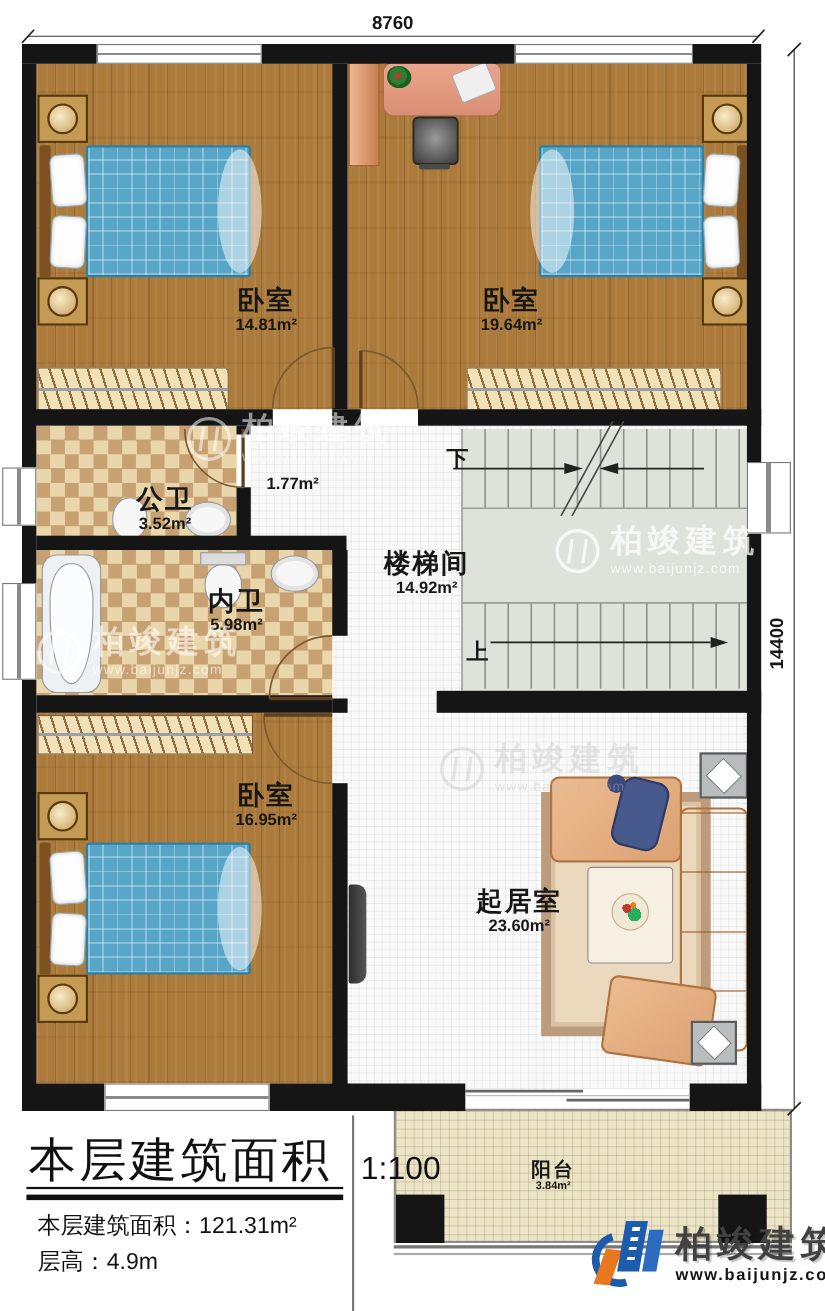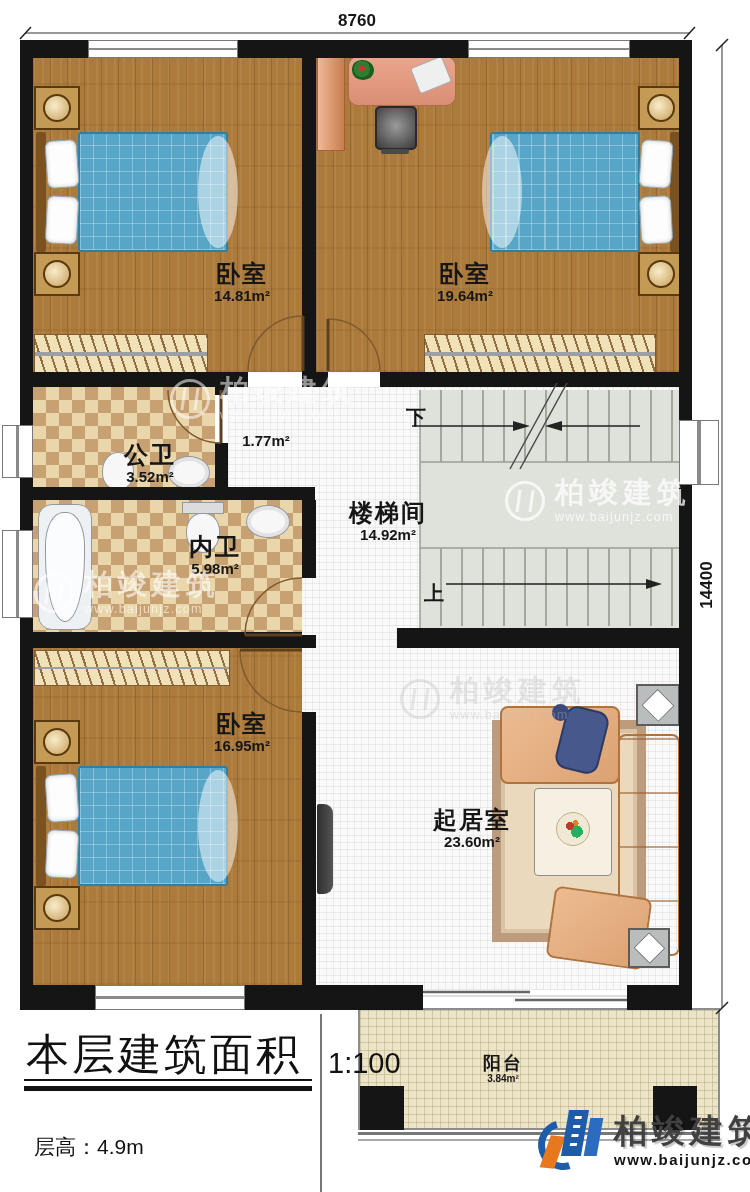--- a/index.html
+++ b/index.html
@@ -291,20 +291,23 @@
       <div class="t2">www.baijunjz.com</div>
       </div>
   </div>
 
   <div class="title-row">
     <div class="plan-title">本层建筑面积</div>
     <div class="plan-scale">1:100</div>
   </div>
   <div class="abs" style="left:24px;top:1079px;width:288px;height:2px;background:#111"></div>
   <div class="abs" style="left:24px;top:1086px;width:288px;height:5px;background:#111"></div>
+  <div class="tb-line" style="top:1100px">
+    <span>本层建筑面积：</span><span>121.31m²</span>
+  </div>
   <div class="tb-line" style="top:1133px">
     <span>层高：</span><span>4.9m</span>
   </div>
   <div class="abs" style="left:320px;top:1014px;width:2px;height:178px;background:#777"></div>
 
   <div class="brand">
     <div class="brand-icon">
       <div class="bi-arc"></div>
       <div class="bi-orange"></div>
       <div class="bi-bar1"></div>

